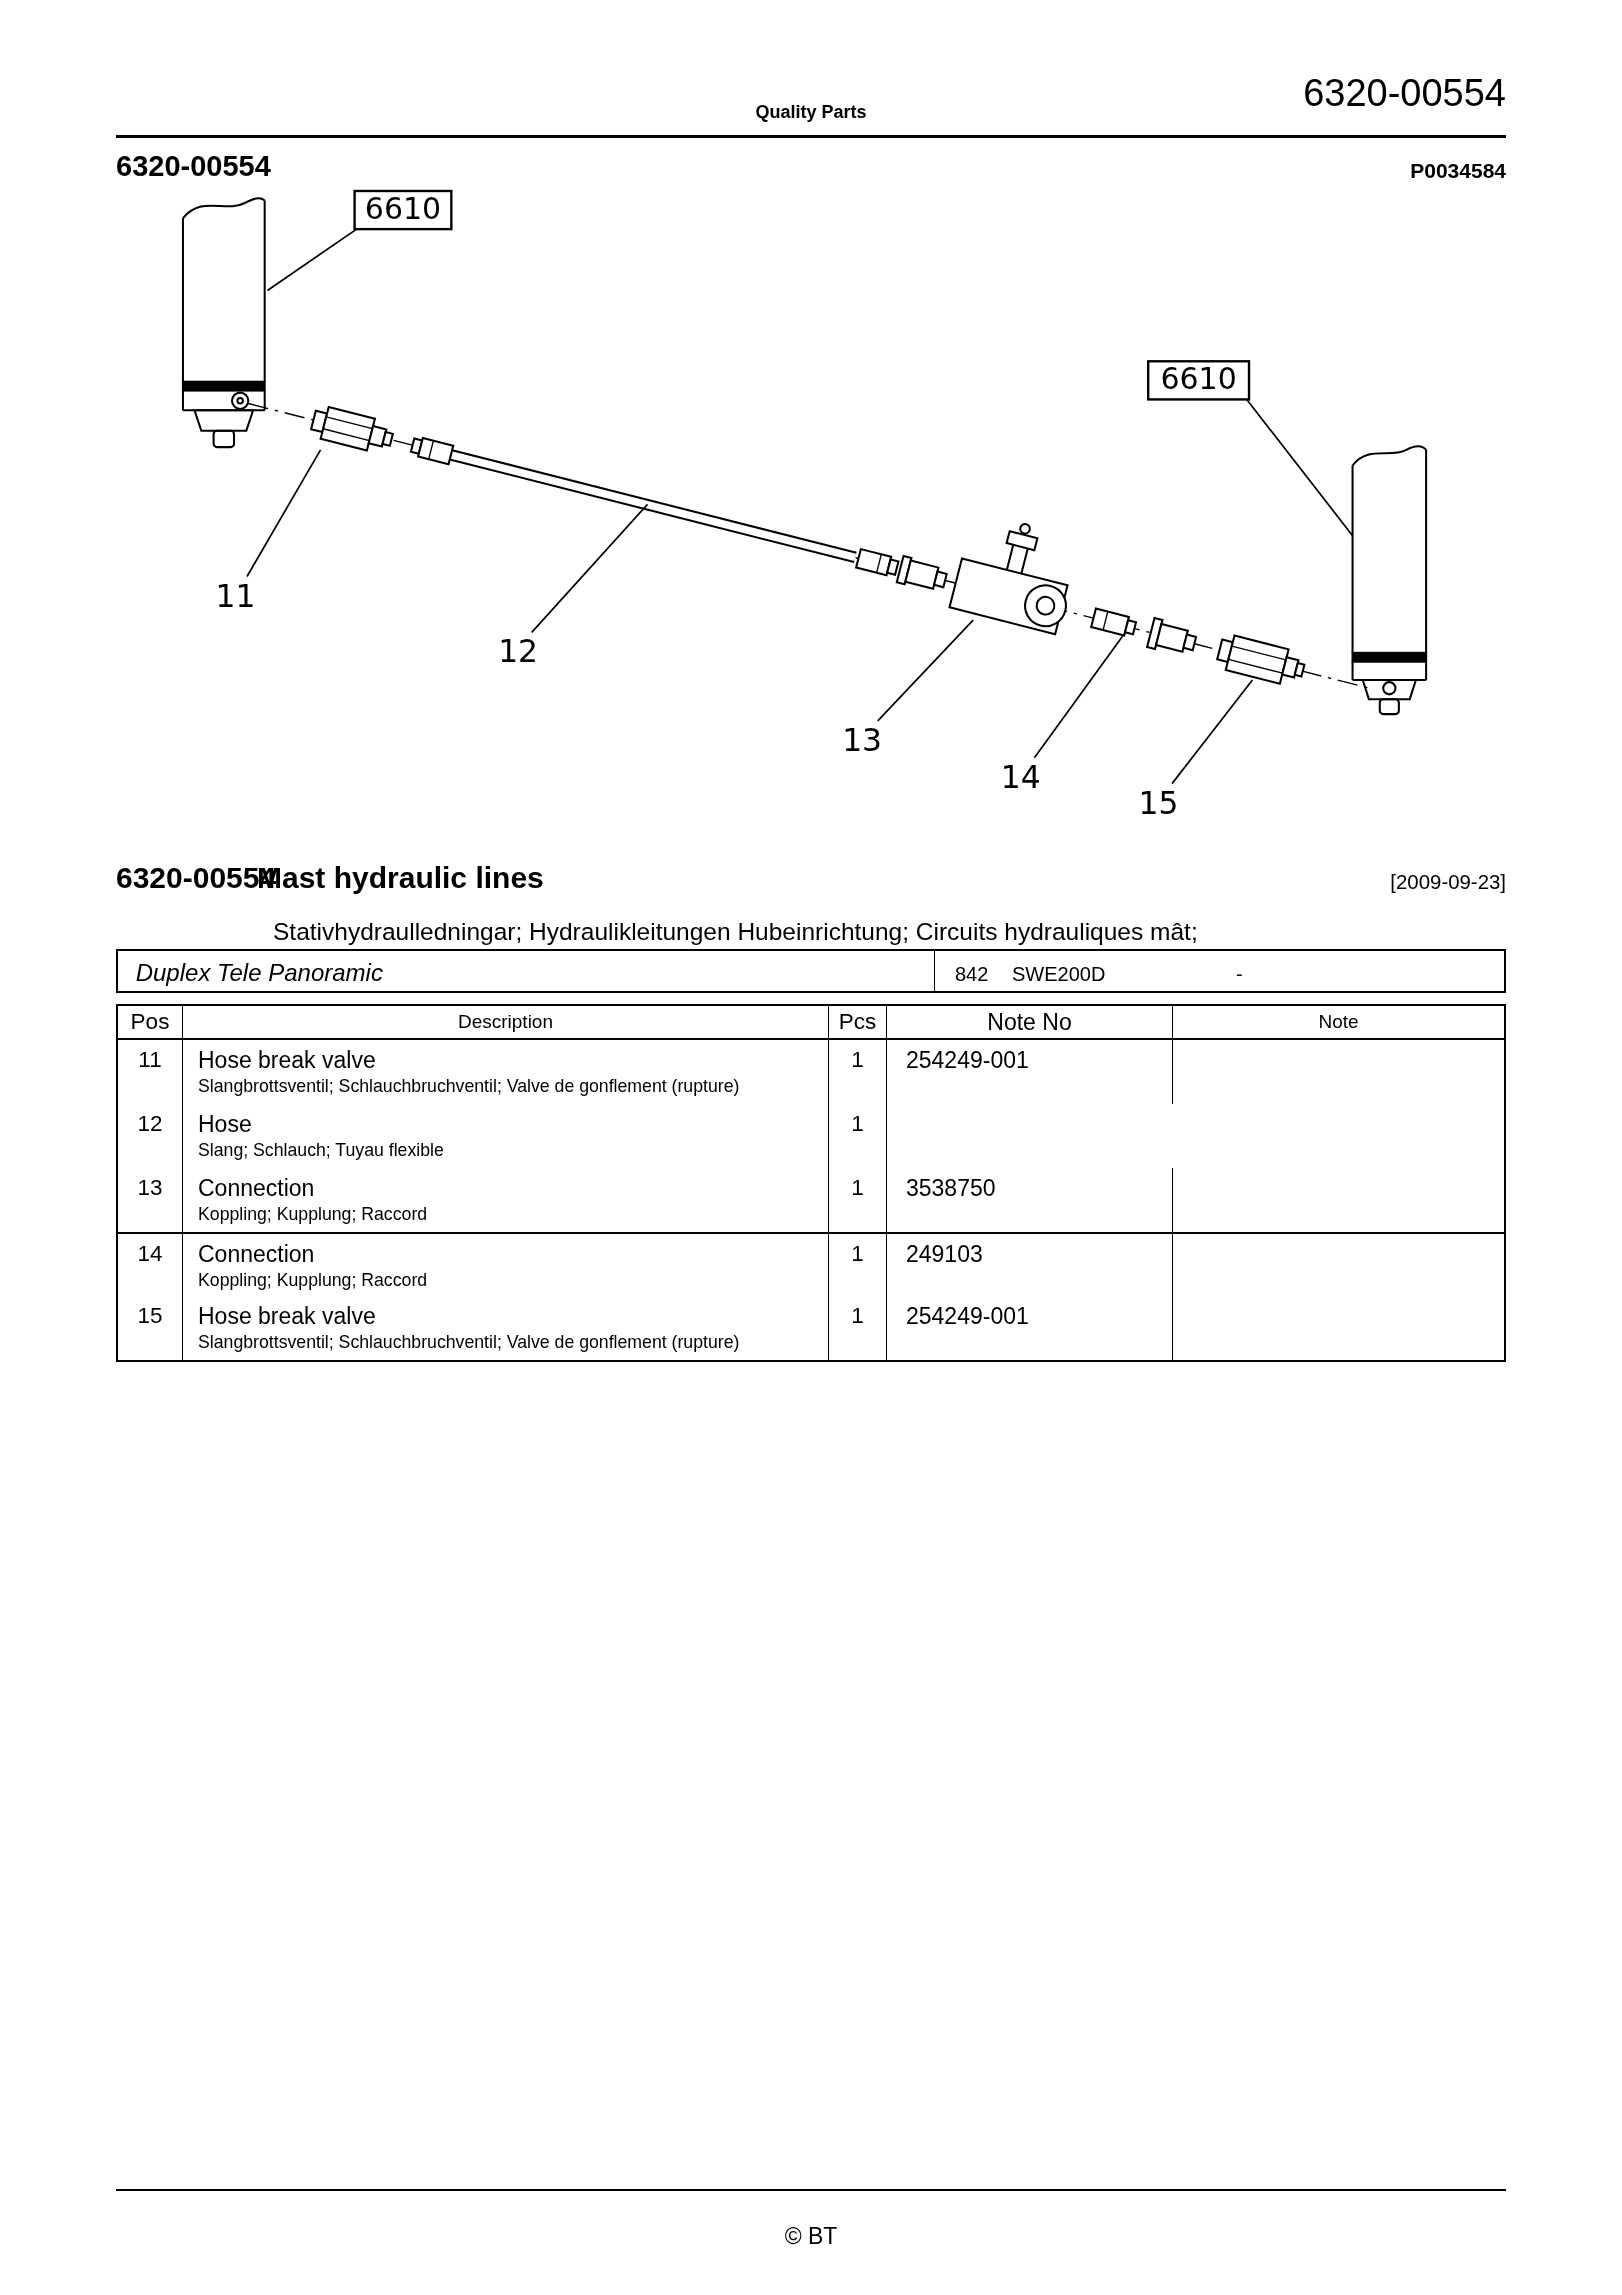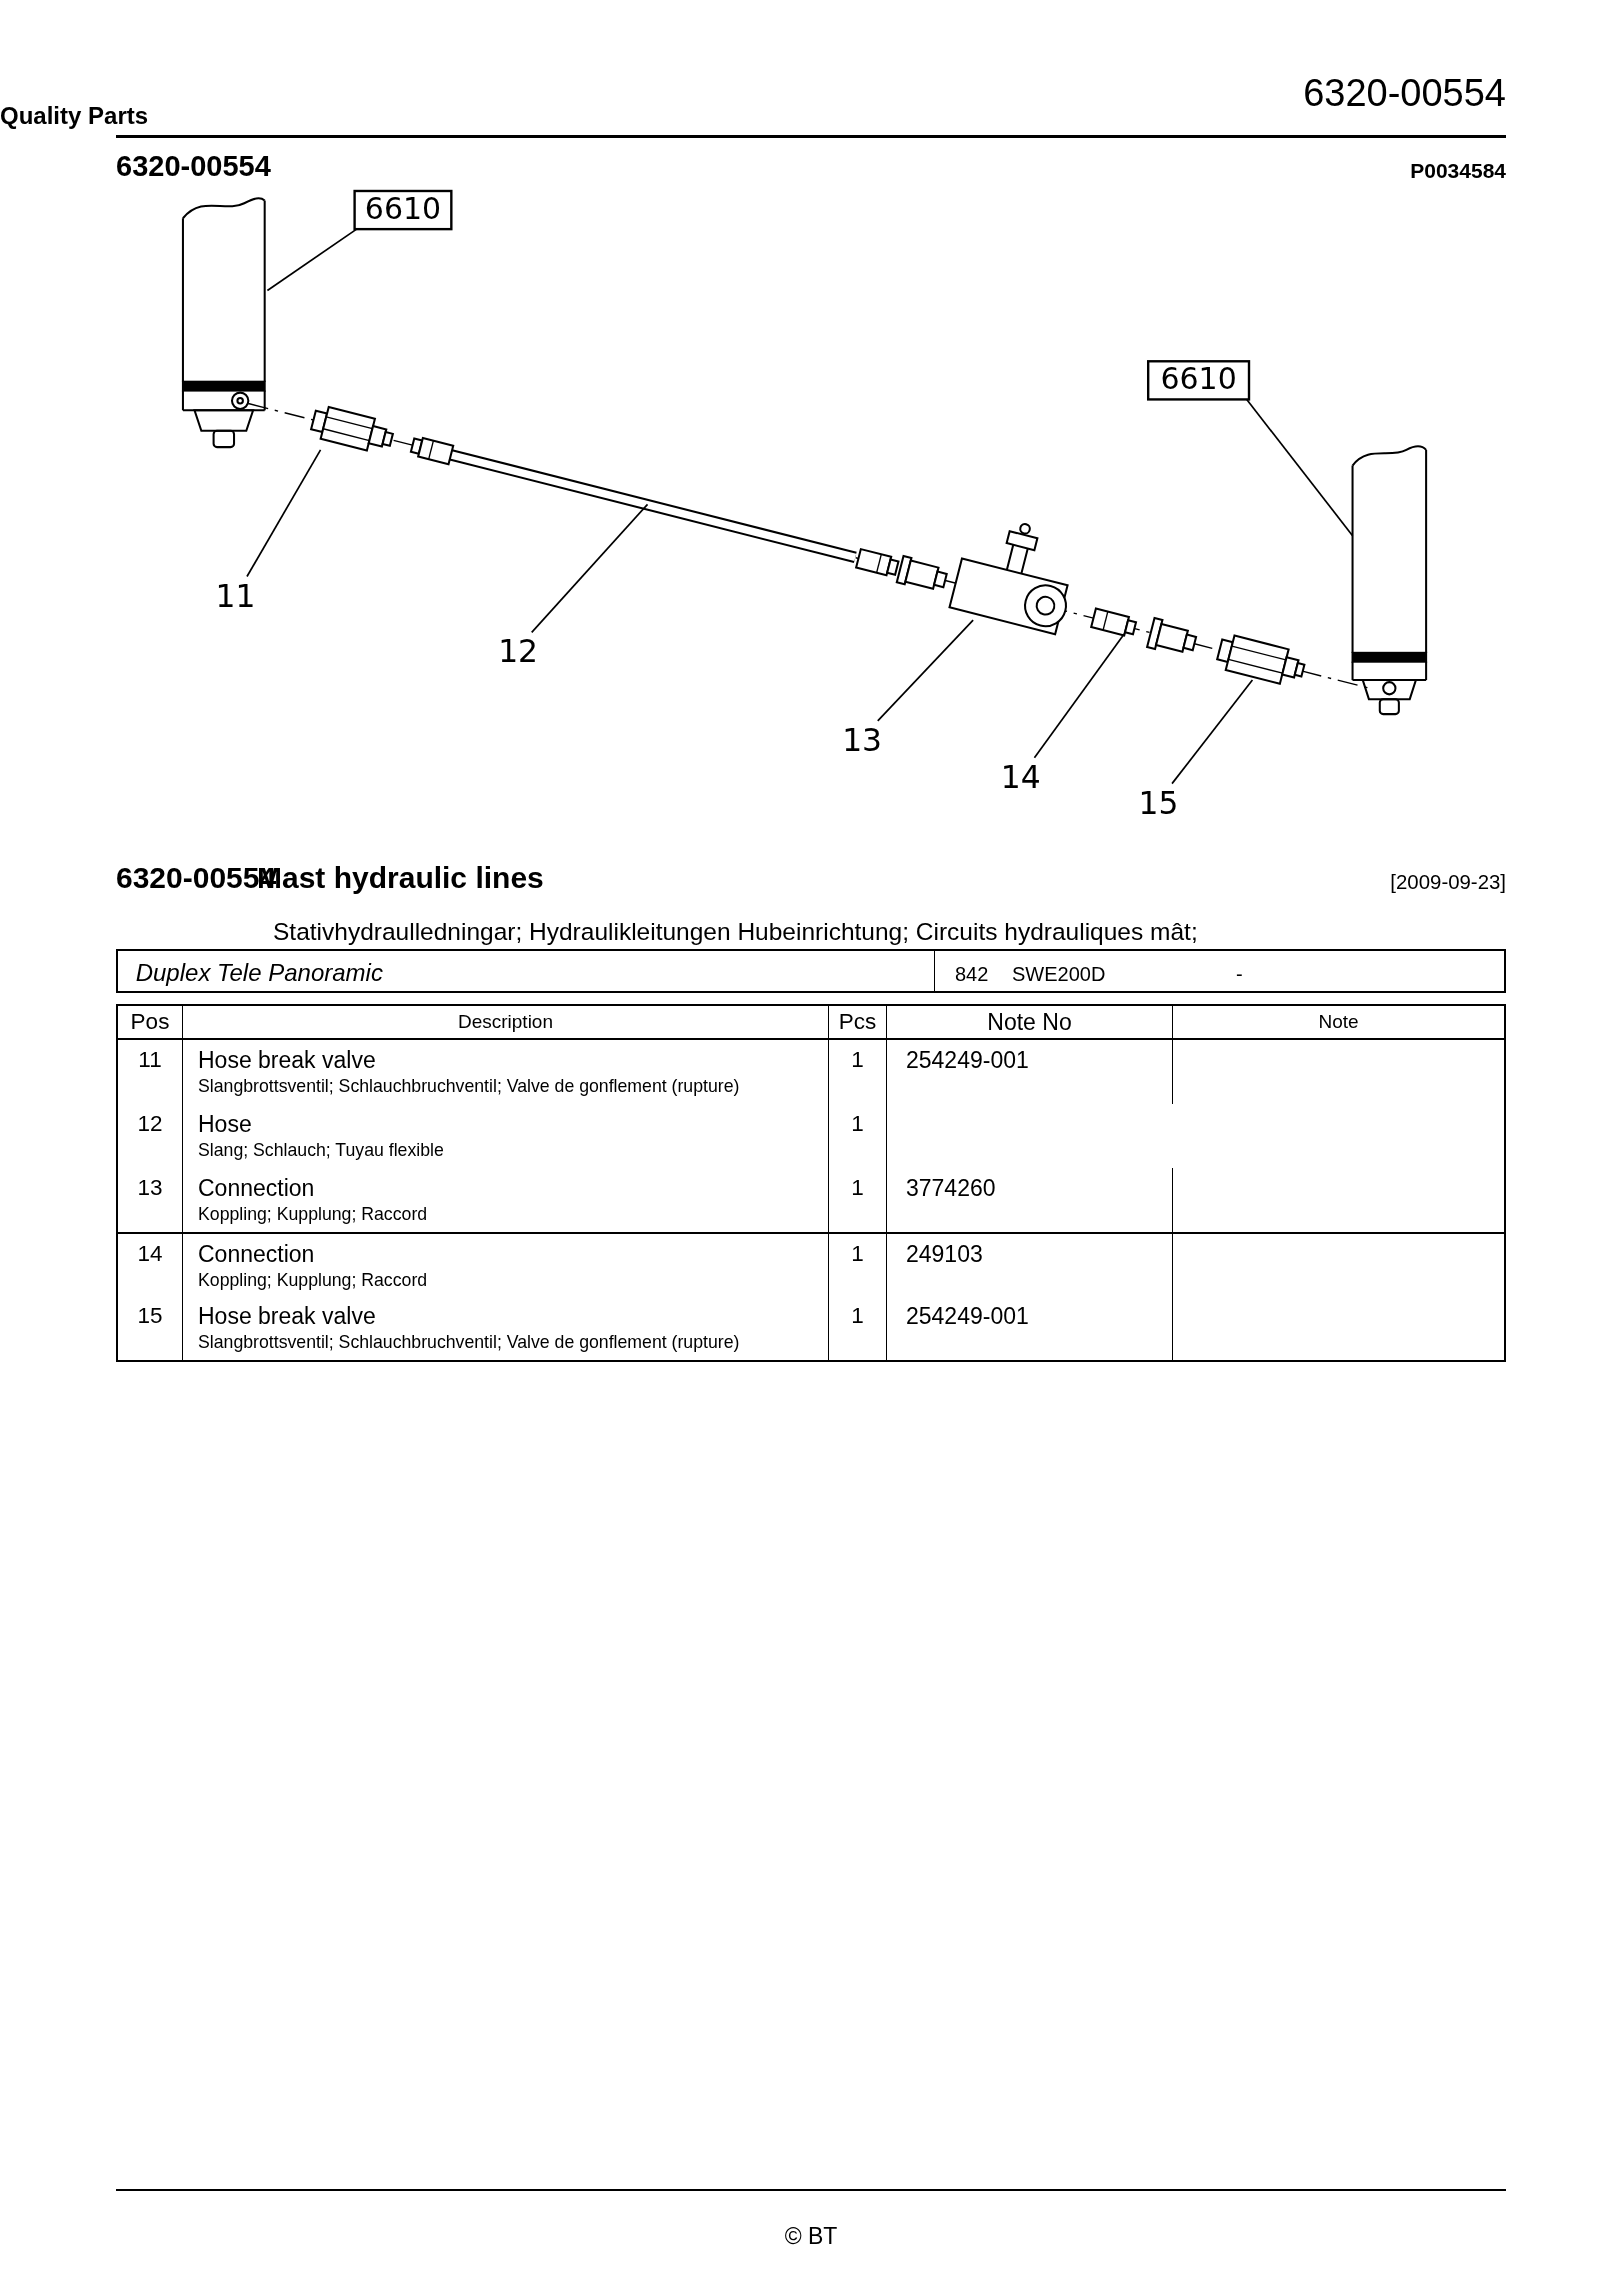--- a/index.html
+++ b/index.html
@@ -2,22 +2,22 @@
 <html style="font-size:11px"><head>
 <meta charset="utf-8">
 <style>
   * { margin:0; padding:0; box-sizing:border-box; }
   html,body { background:#ffffff; }
   .page {
     position:relative; width:1622px; height:2295px; background:#fff; color:#000;
     font-family:"Liberation Sans", sans-serif; overflow:hidden;
   }
   
-  .hdr-center { position:absolute; top:102px; left:0; width:100%; 
-                font-size:24px; font-weight:bold; }
+  .hdr-center { position:absolute; top:102px; left:0; width:100%; text-align:center;
+                font-size:18px; font-weight:bold; }
   .hdr-right  { position:absolute; top:72px; right:116px; font-size:38px; font-weight:normal; }
   .top-rule   { position:absolute; top:135px; left:116px; width:1390px; height:2.7px; background:#000; }
   .doc-left   { position:absolute; top:150px; left:116px; font-size:29px; font-weight:bold; }
   .photo-ref  { position:absolute; top:159px; right:116px; font-size:21px; font-weight:bold; }
   
   .diagram { position:absolute; top:176px; left:0; width:1622px; height:688px; }
   .diagram text { font-family:"DejaVu Sans", sans-serif; }
   
   .section-num   { position:absolute; top:861px; left:116px;  font-size:30px; font-weight:bold; }
   .section-title { position:absolute; top:861px; left:257px;  font-size:30px; font-weight:bold; }
@@ -221,21 +221,21 @@
       <div class="c note"></div>
     </div>
 
     <div class="prow drow">
       <div class="c pos">13</div>
       <div class="c desc">
         <div class="desc-main">Connection</div>
         <div class="desc-sub">Koppling; Kupplung; Raccord</div>
       </div>
       <div class="c pcs">1</div>
-      <div class="c part">3774260</div>
+      <div class="c part">3538750</div>
       <div class="c note"></div>
     </div>
 
     <div class="prow drow group-sep">
       <div class="c pos">14</div>
       <div class="c desc">
         <div class="desc-main">Connection</div>
         <div class="desc-sub">Koppling; Kupplung; Raccord</div>
       </div>
       <div class="c pcs">1</div>

